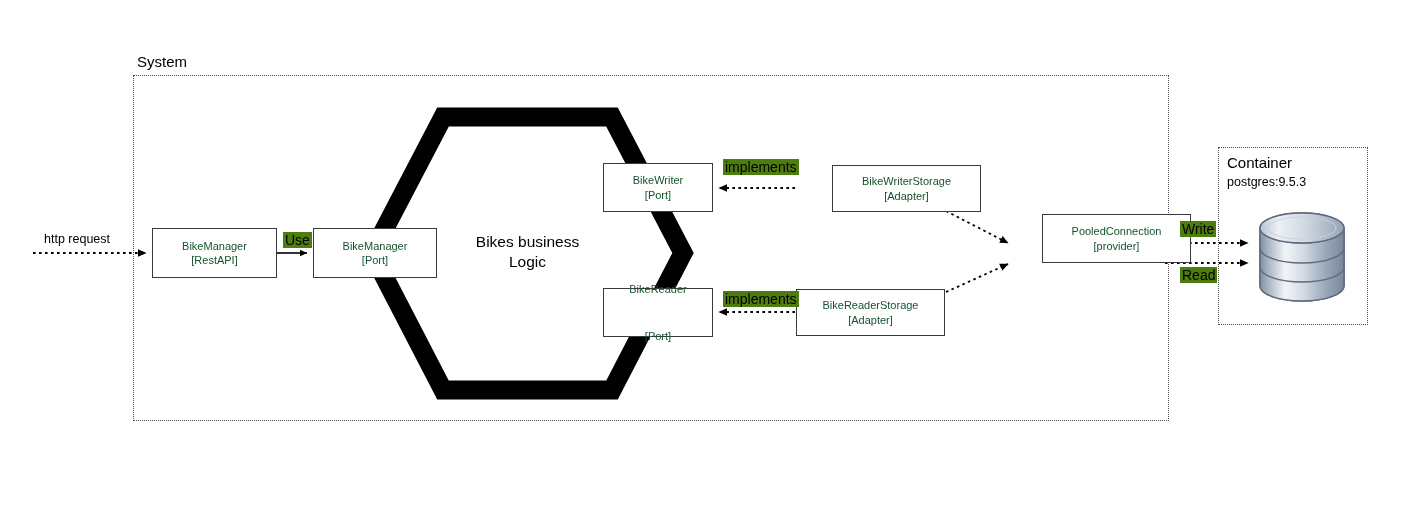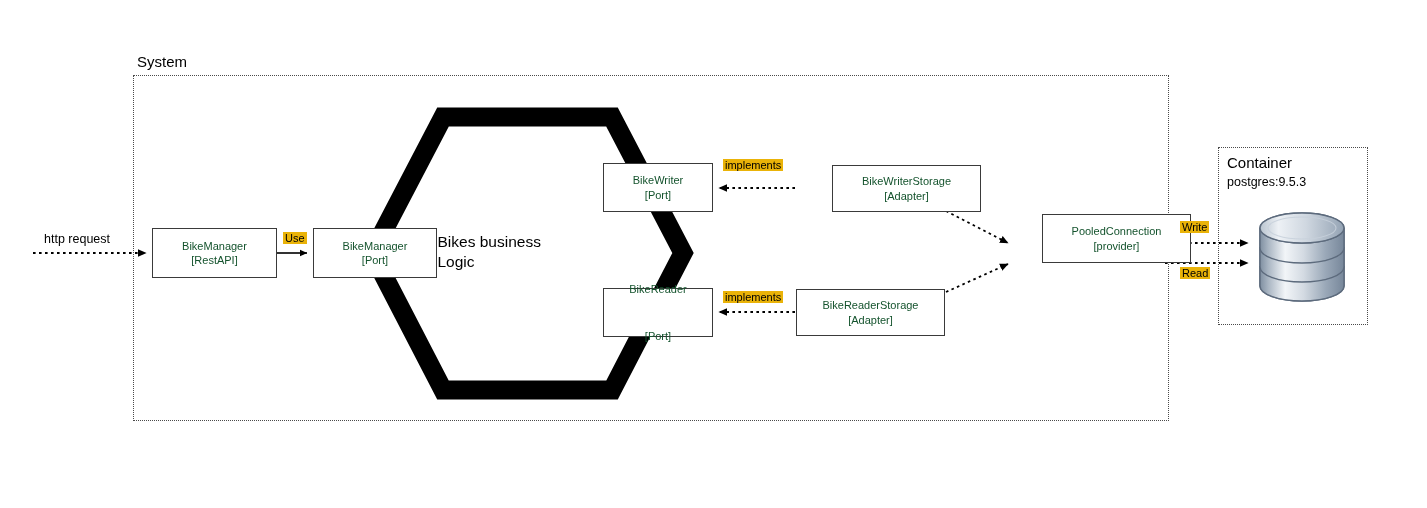--- a/index.html
+++ b/index.html
@@ -60,38 +60,39 @@
   }
   .group-sub {
     position: absolute;
     font-size: 12.5px;
     color: #000000;
     white-space: nowrap;
     z-index: 3;
   }
   .edge-label {
     position: absolute;
-    font-size: 11px;
-    color: #000000;
-    white-space: nowrap;
-    background: #eab308;
+    font-size: 14px;
+    color: #000000;
+    white-space: nowrap;
+    background: #4d7c0f;
     padding: 0 2px;
     z-index: 6;
   }
   .free-label {
     position: absolute;
     font-size: 12.5px;
     color: #000000;
     white-space: nowrap;
     z-index: 6;
   }
   .hex-text {
     position: absolute;
     font-size: 15.5px;
     line-height: 1.3;
+    text-align: center;
     color: #000000;
     z-index: 4;
     white-space: nowrap;
   }
 </style>
 </head>
 <body>
 
 <div id="canvas">
 

